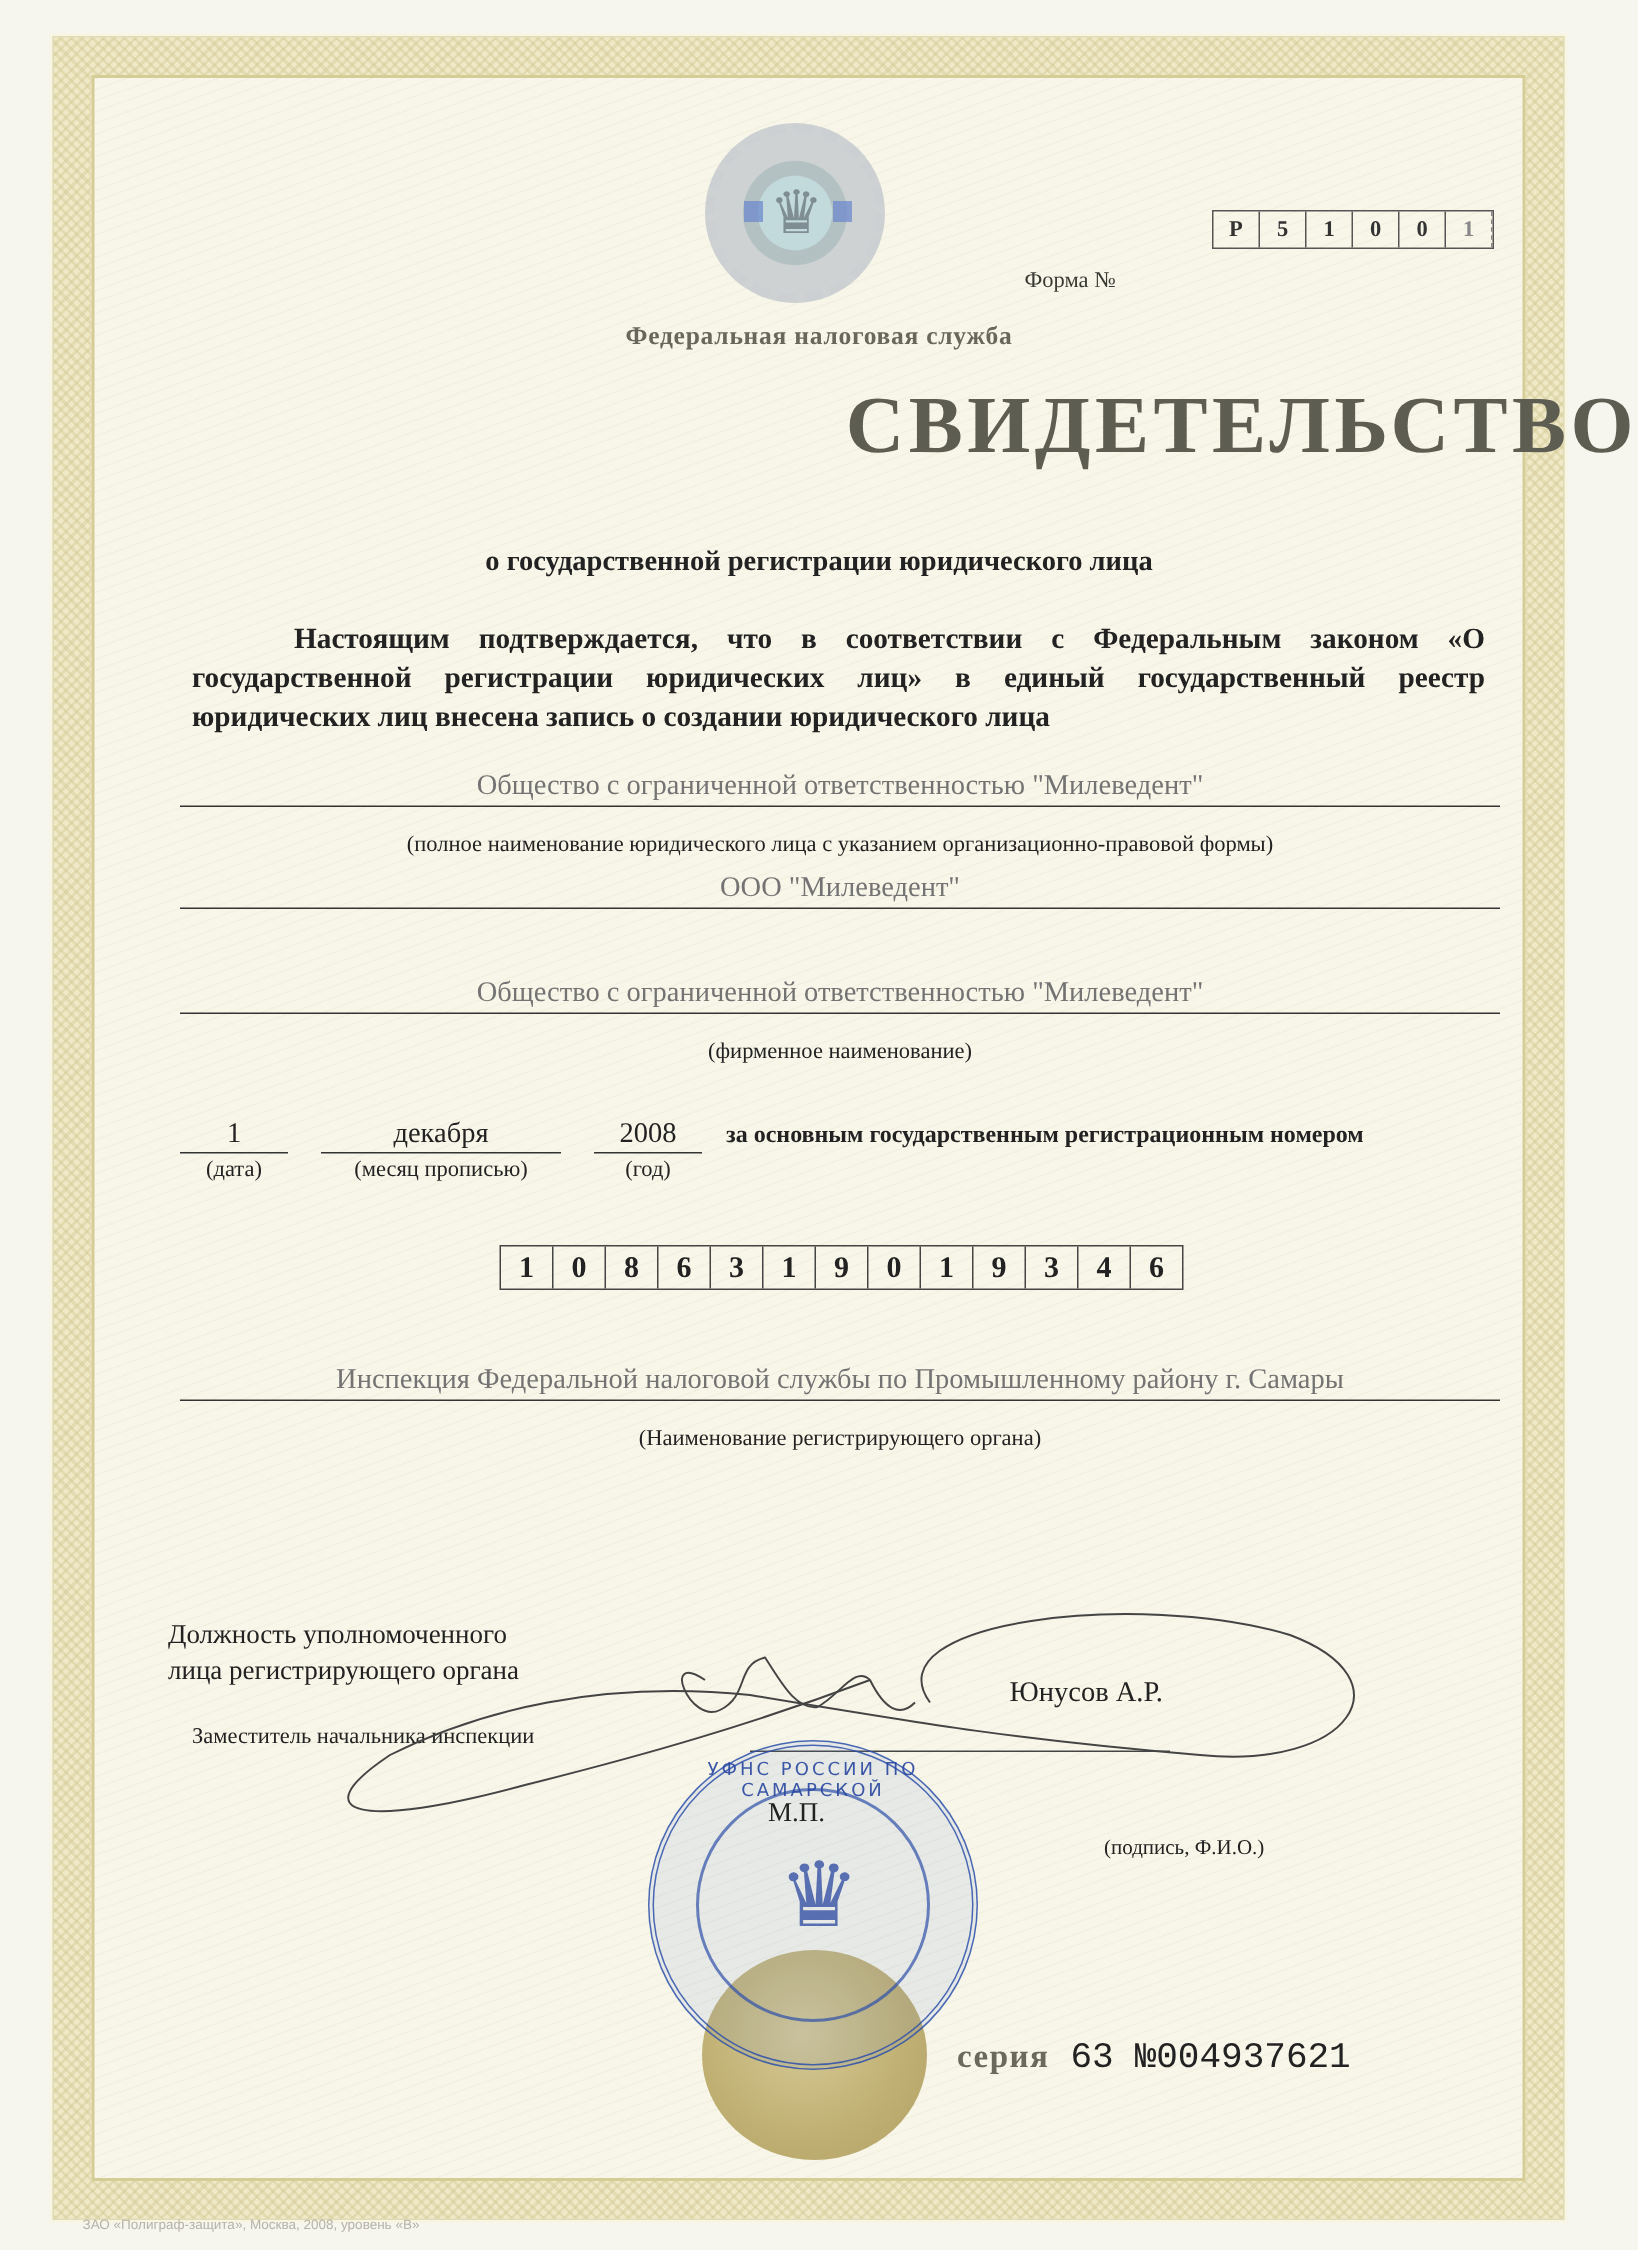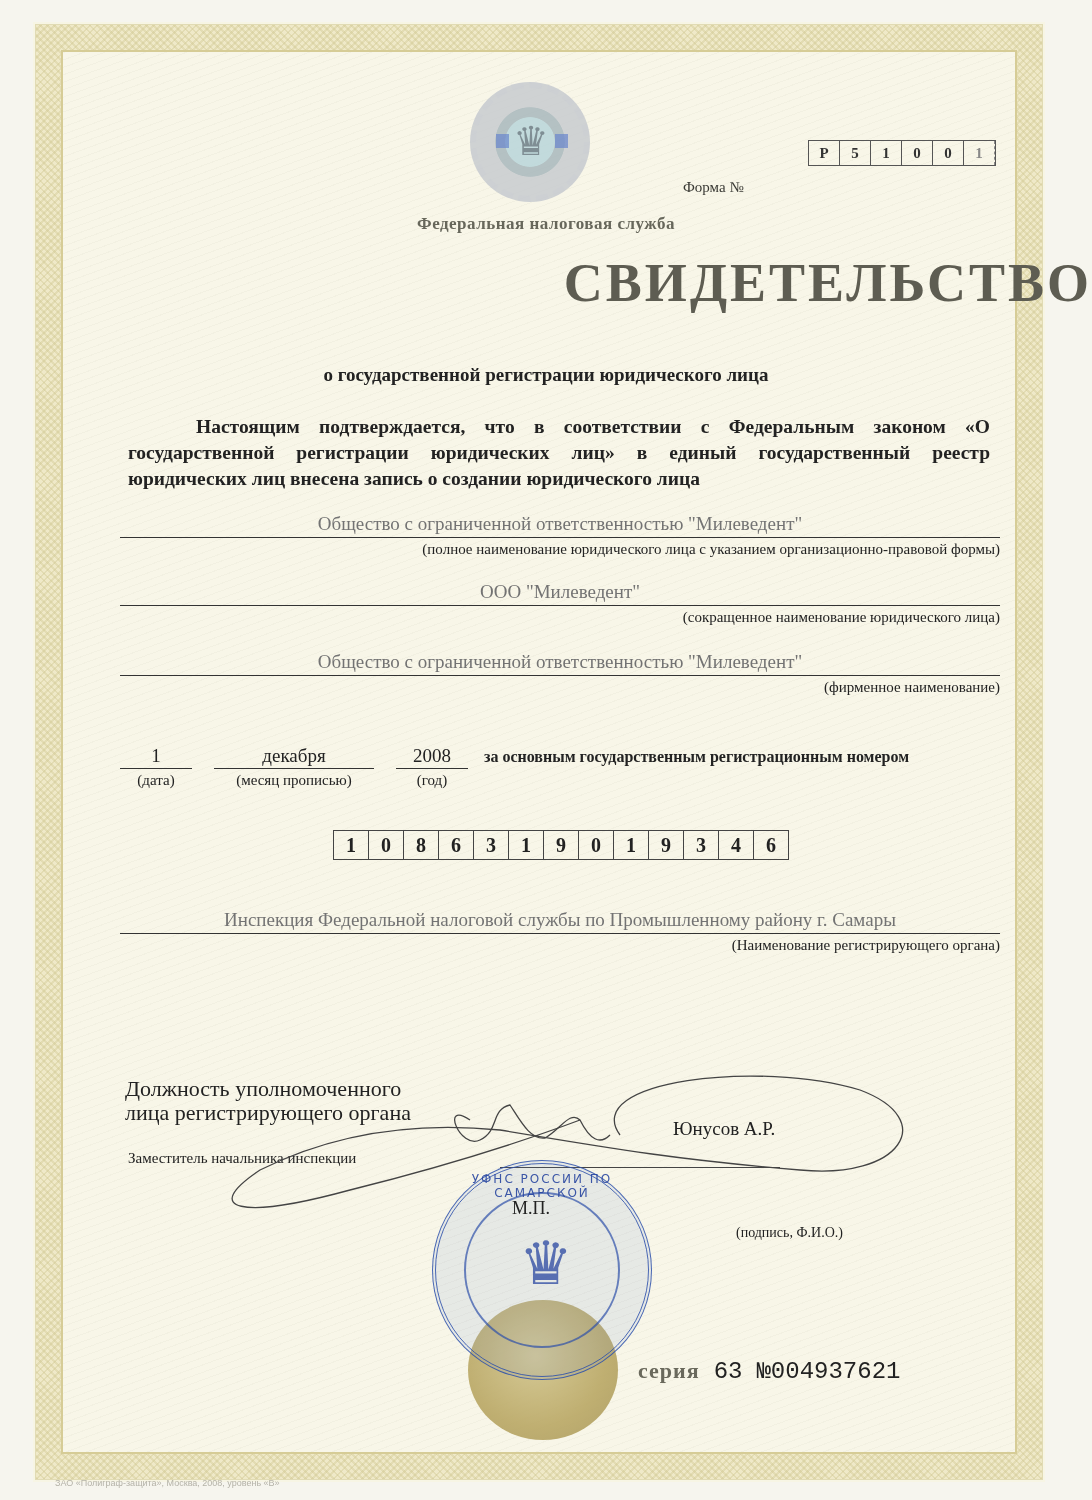--- a/index.html
+++ b/index.html
@@ -64,33 +64,33 @@
     }
     .para {
       left: 128px; width: 862px; top: 414px; font-size: 19.5px; font-weight: bold;
       color: #222; line-height: 26px; text-align: justify; text-indent: 68px;
     }
     .field { left: 120px; width: 880px; text-align: center; }
     .field .val {
       font-size: 19px; color: #737373; border-bottom: 1.5px solid #333;
       padding-bottom: 1px; line-height: 24px;
     }
-    .field .cap { font-size: 15px; color: #222; margin-top: 3px; text-align: right; }
+    .field .cap { font-size: 15px; color: #222; margin-top: 17px; }
     .date-block { top: 744px; left: 120px; display: flex; gap: 22px; }
     .date-cell { text-align: center; }
     .date-cell .val { font-size: 19px; border-bottom: 1.5px solid #333; line-height: 24px; color: #222; }
     .date-cell .cap { font-size: 15px; margin-top: 3px; color: #222; }
     .ogrn-label { left: 484px; top: 748px; font-size: 16px; font-weight: bold; color: #222; }
     .ogrn-box { left: 333px; top: 830px; display: flex; border: 1px solid #444; }
     .ogrn-box span {
       width: 34px; height: 28px; border-right: 1px solid #444; text-align: center;
       font-weight: bold; font-size: 20px; line-height: 28px; color: #222;
     }
     .ogrn-box span:last-child { border-right: none; }
-    .sig-label { left: 125px; font-size: 22px; color: #222; line-height: 24px; }
+    .sig-label { left: 112px; font-size: 18px; color: #222; line-height: 24px; }
     .sig-name { left: 673px; top: 1118px; font-size: 19px; color: #222; }
     .sig-deputy { left: 128px; top: 1150px; font-size: 15px; color: #222; }
     .sig-cap { left: 736px; top: 1225px; font-size: 14px; color: #222; }
     .mp { left: 512px; top: 1198px; font-size: 18px; color: #222; text-align: center; }
     .seal-gold {
       left: 468px; top: 1300px; width: 150px; height: 140px; border-radius: 50%;
       background: radial-gradient(circle at 45% 40%, #d2c58d, #b9a764 60%, #a8975a);
       opacity: 0.9;
     }
     .stamp {
@@ -151,21 +151,20 @@
 
 <div class="abs para">Настоящим подтверждается, что в соответствии с Федеральным законом «О государственной регистрации юридических лиц» в единый государственный реестр юридических лиц внесена запись о создании юридического лица</div>
 
 <div class="abs field" style="top:512px">
   <div class="val">Общество с ограниченной ответственностью "Милеведент"</div>
   <div class="cap">(полное наименование юридического лица с указанием организационно-правовой формы)</div>
 </div>
 
 <div class="abs field" style="top:580px">
   <div class="val">ООО "Милеведент"</div>
-  <div class="cap">(сокращенное наименование юридического лица)</div>
 </div>
 
 <div class="abs field" style="top:650px">
   <div class="val">Общество с ограниченной ответственностью "Милеведент"</div>
   <div class="cap">(фирменное наименование)</div>
 </div>
 
 <div class="abs date-block">
   <div class="date-cell" style="width:72px">
     <div class="val">1</div>

